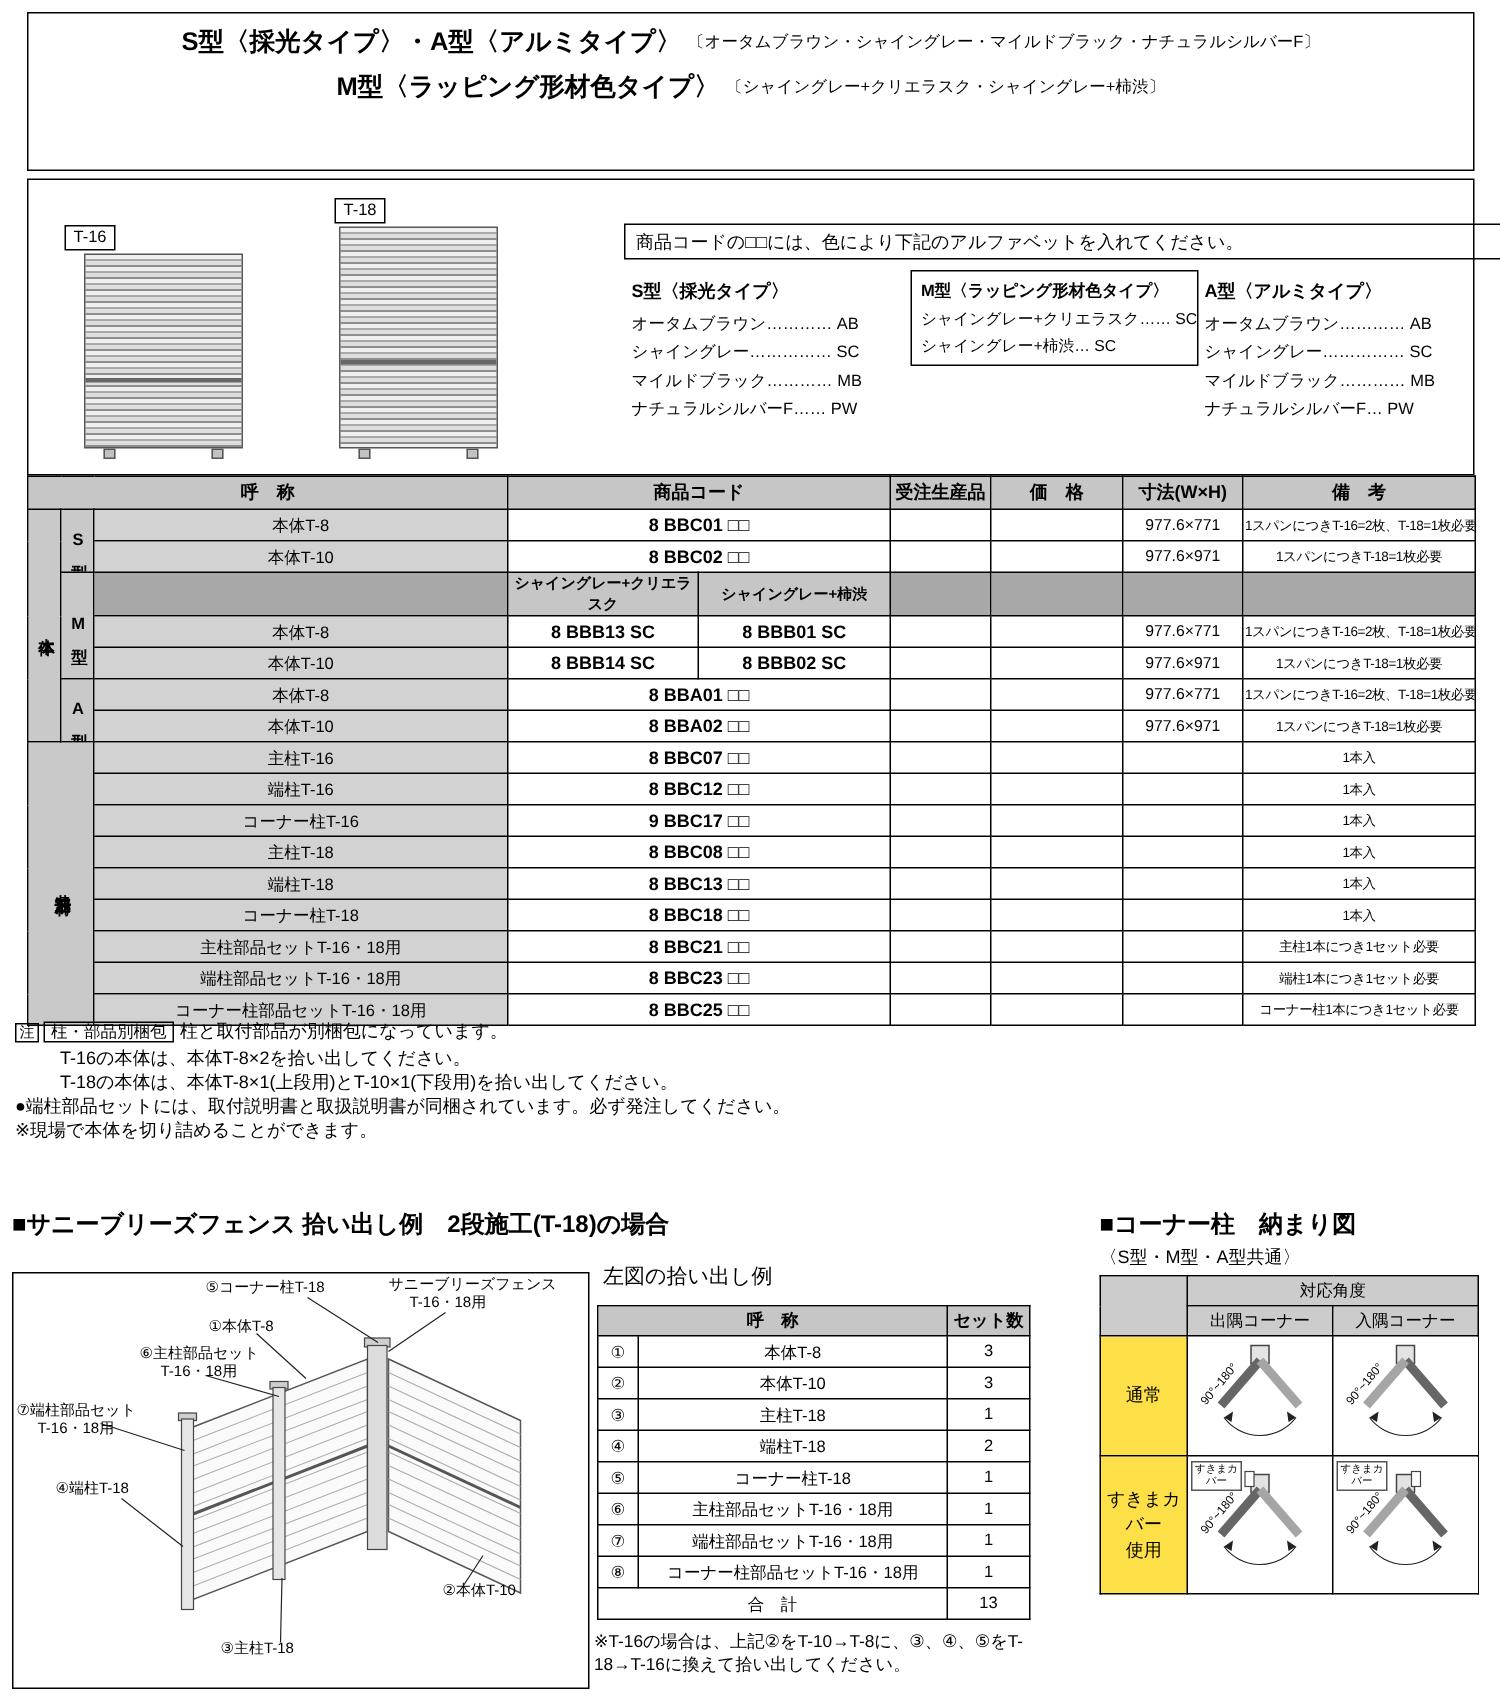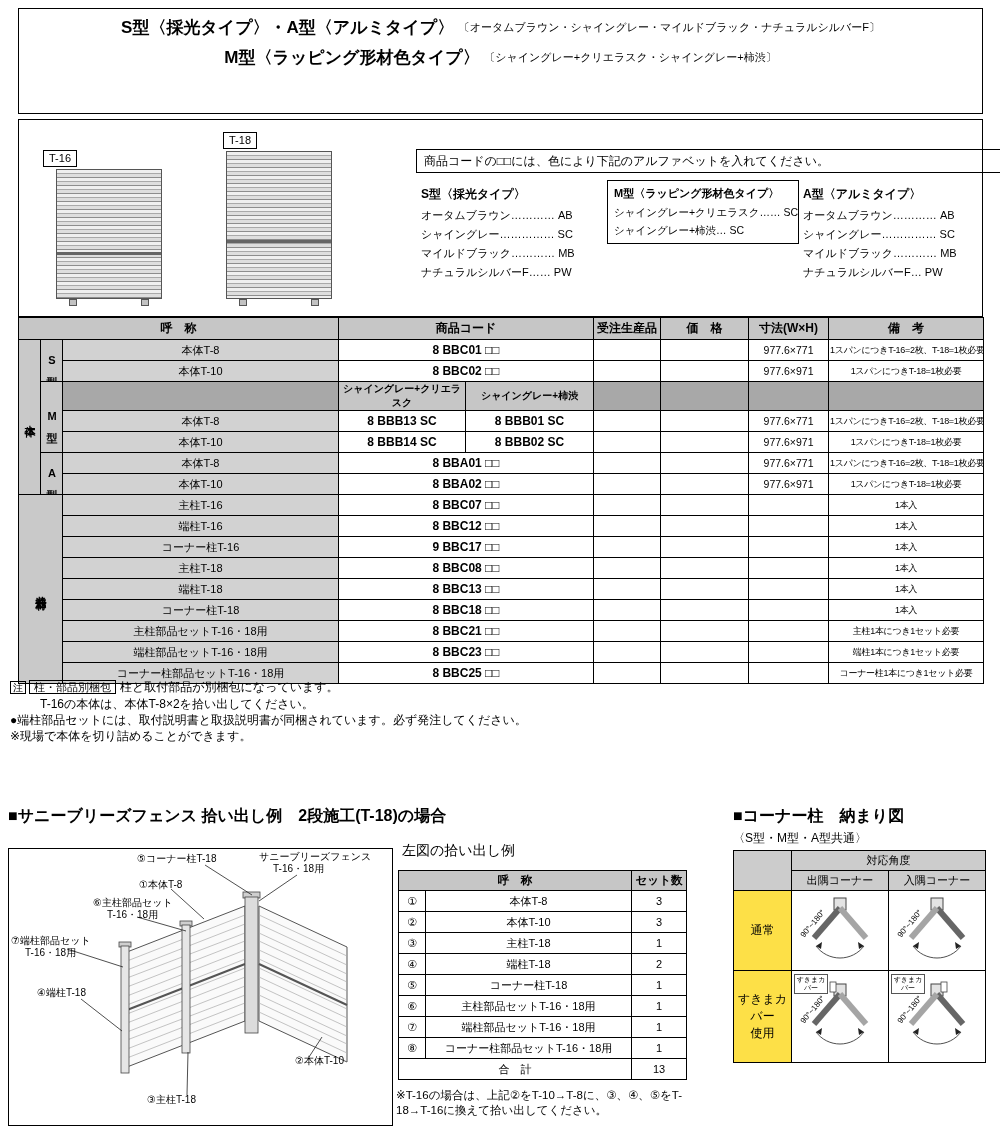--- a/index.html
+++ b/index.html
@@ -300,20 +300,21 @@
     <td class="note-cell">コーナー柱1本につき1セット必要</td>
   </tr>
 </tbody>
   </table>
 
 <div class="abs notes">
   <div>
     <span class="note-mark">注</span><span class="note-boxed">柱・部品別梱包</span><span>柱と取付部品が別梱包になっています。</span>
   </div>
   <div class="ind">T-16の本体は、本体T-8×2を拾い出してください。</div>
+  <div class="ind">T-18の本体は、本体T-8×1(上段用)とT-10×1(下段用)を拾い出してください。</div>
   <div>●端柱部品セットには、取付説明書と取扱説明書が同梱されています。必ず発注してください。</div>
   <div>※現場で本体を切り詰めることができます。</div>
 </div>
 
 <div class="abs pickup-title">■サニーブリーズフェンス 拾い出し例　2段施工(T-18)の場合</div>
 
 <div class="abs pickup-box">
   <svg width="383" height="276" viewBox="0 0 383 276">
 
     <polygon points="118,103 236,57 236,172 118,218" fill="#fafafa" stroke="#555" stroke-width="1"></polygon>

